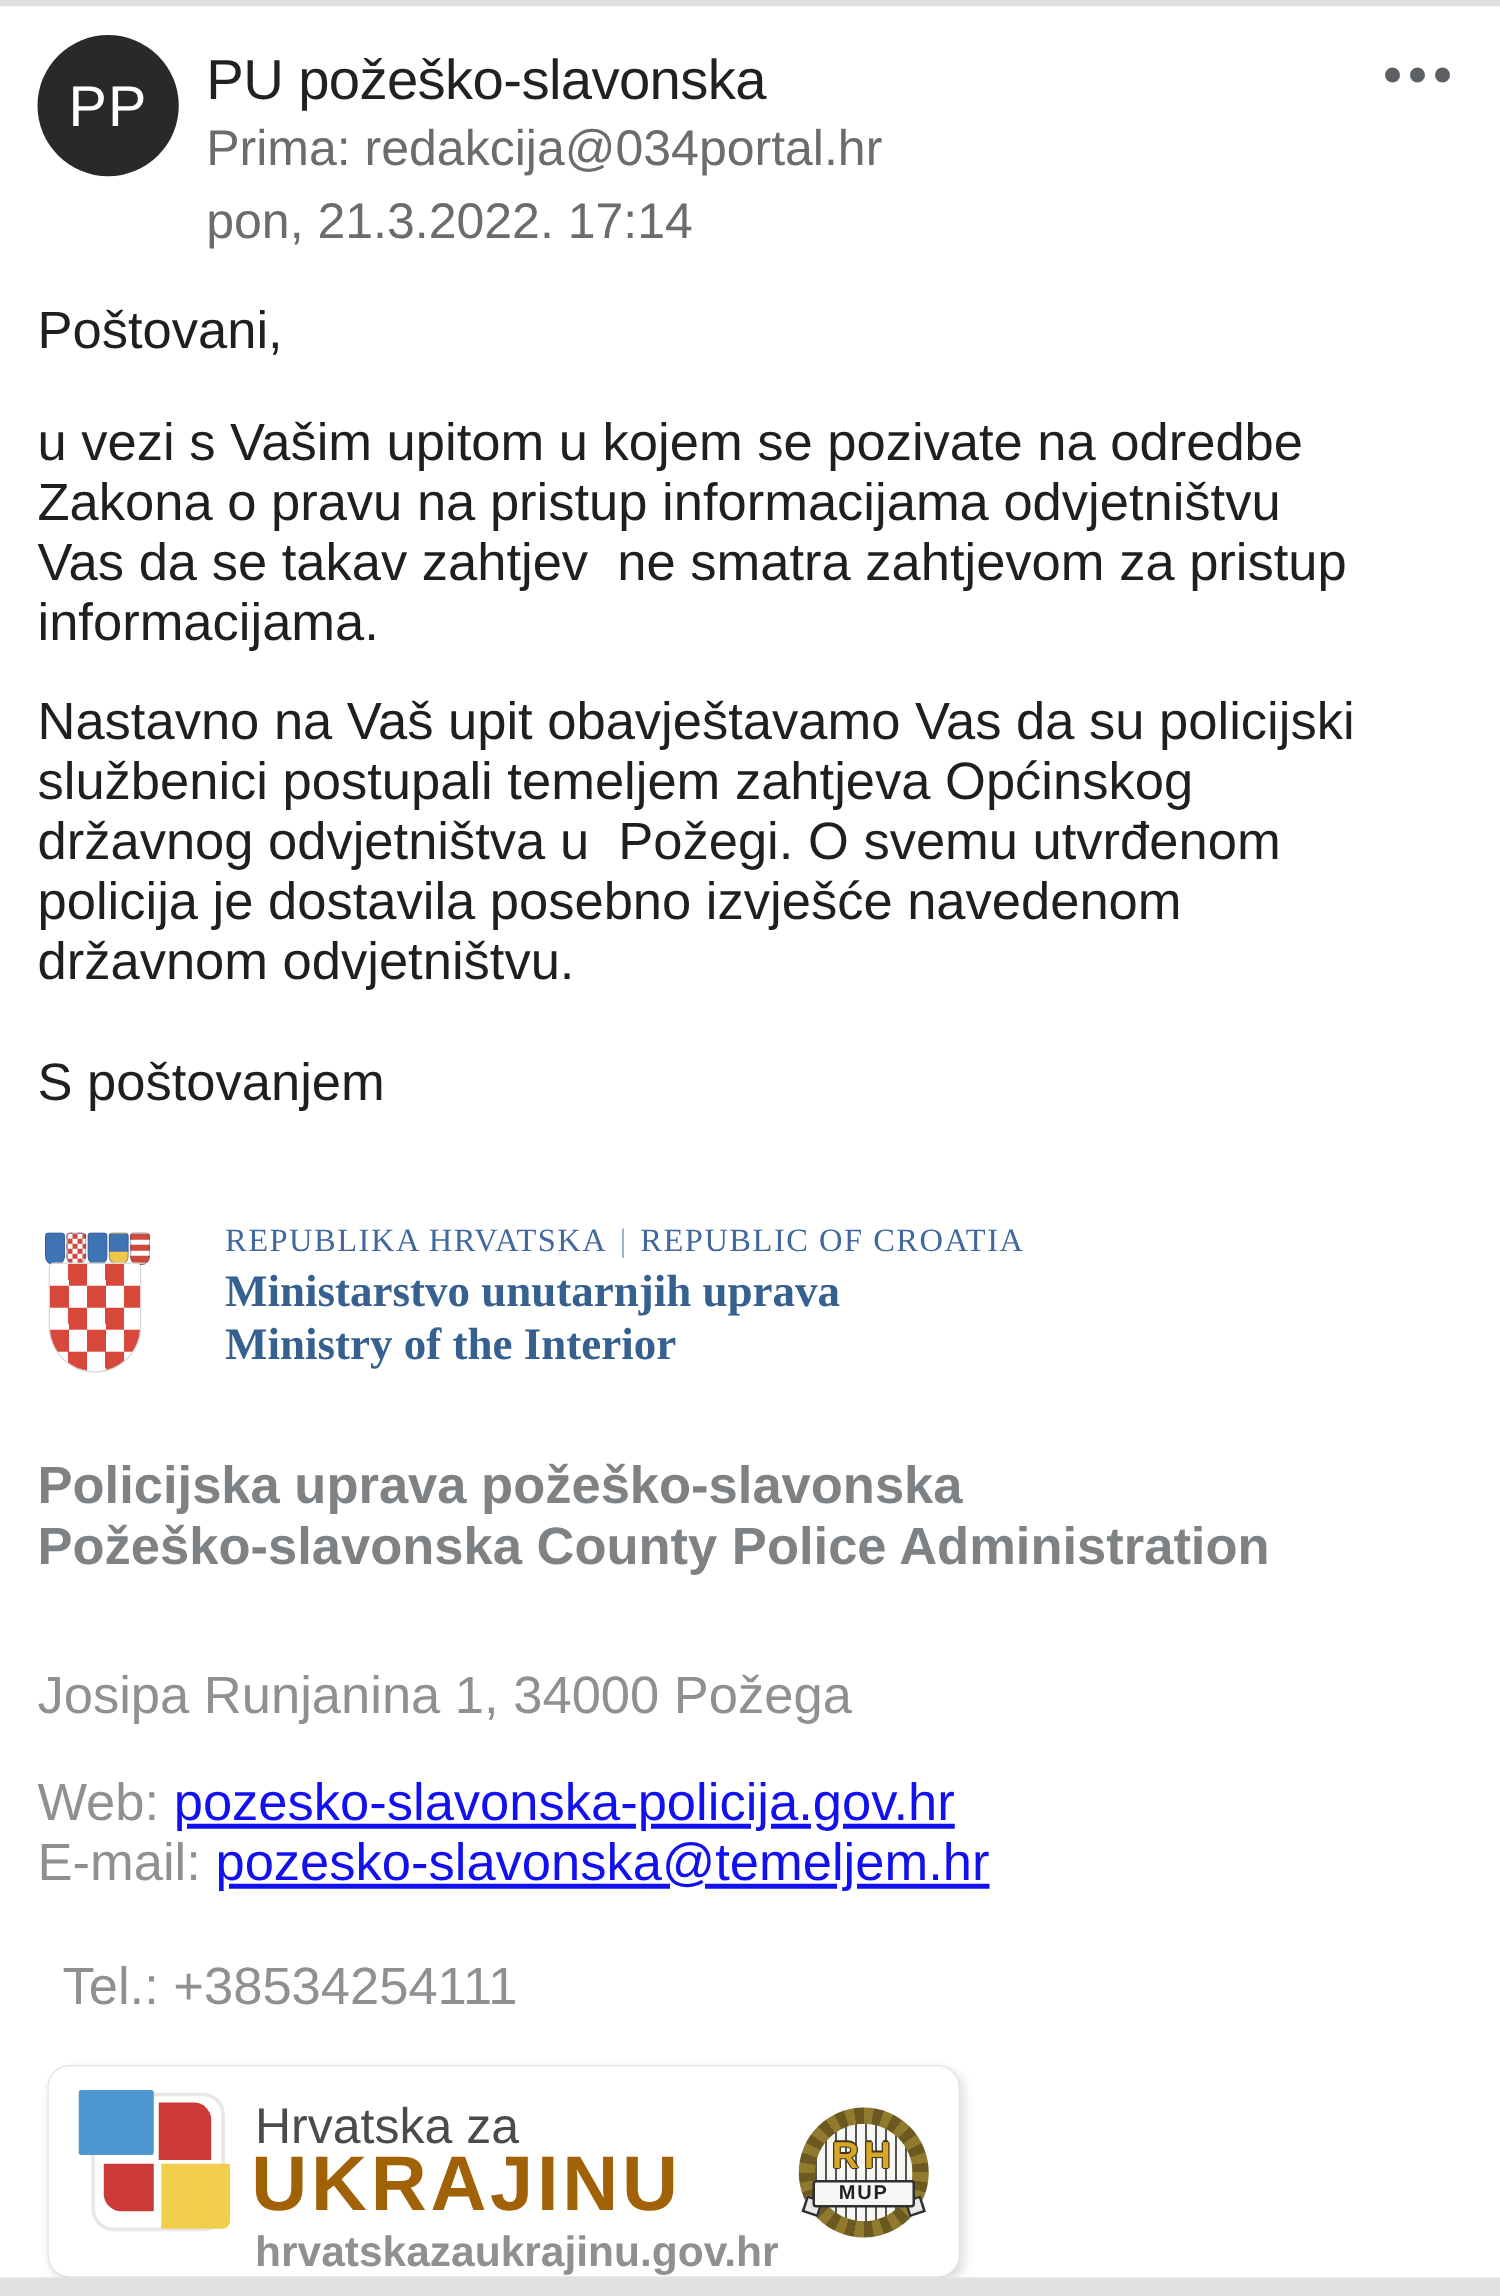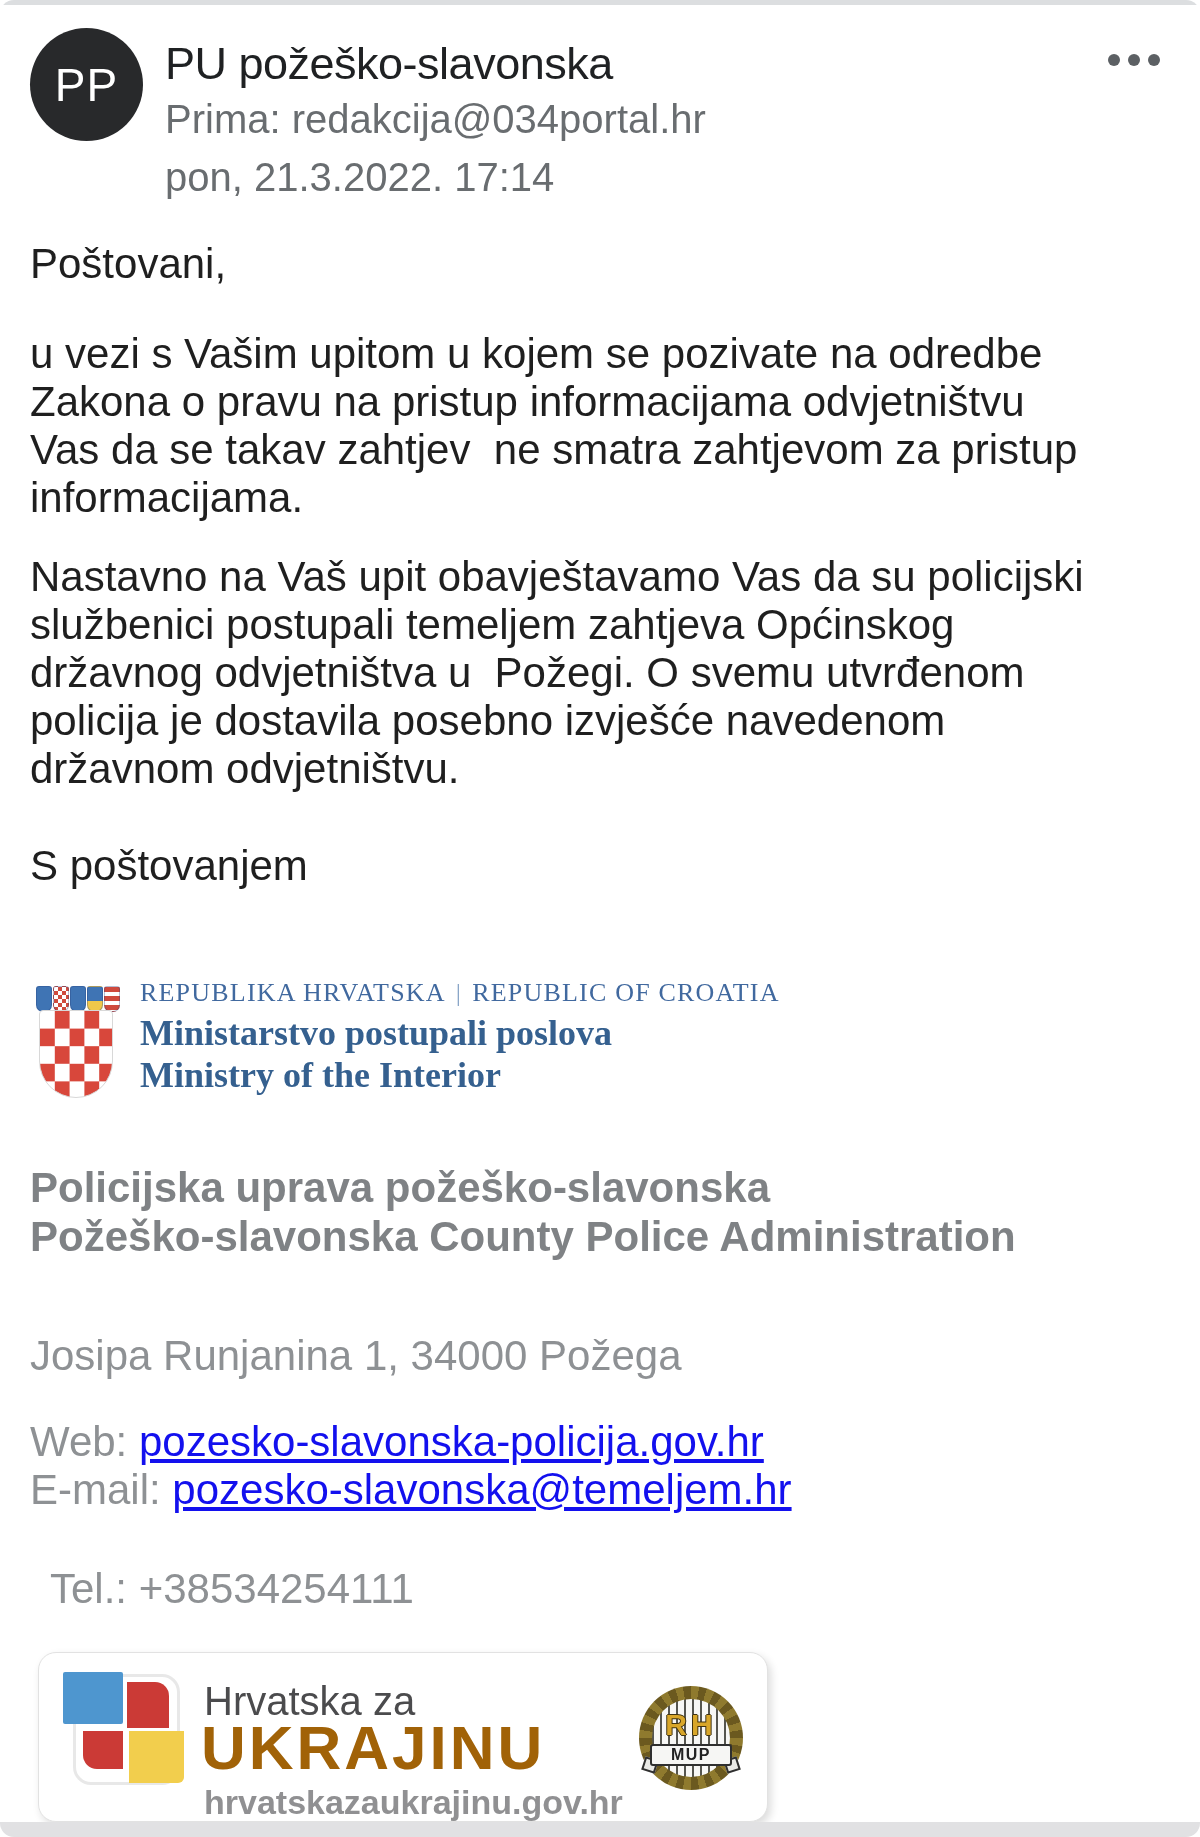--- a/index.html
+++ b/index.html
@@ -1,19 +1,18 @@
 <!DOCTYPE html>
 <html><head>
 <meta charset="utf-8">
 <style>
   html,body{margin:0;padding:0;background:#ffffff;}
   #screen{
     position:relative;width:1200px;height:1837px;background:#ffffff;overflow:hidden;
     font-family:"Liberation Sans","DejaVu Sans",sans-serif;
-    border-radius:14px;
   }
   .abs{position:absolute;}
   
   .top-hairline{left:0;top:0;width:1200px;height:5px;background:#dcdee0;}
   
   .avatar{left:30px;top:28px;width:113px;height:113px;border-radius:50%;background:#28292b;
           display:flex;align-items:center;justify-content:center;}
   .avatar span{color:#ffffff;font-size:46px;letter-spacing:1px;}
   .sender{left:165px;top:34px;font-size:45px;line-height:60px;color:#1f2123;letter-spacing:-0.5px;}
   .meta{left:165px;font-size:40px;line-height:46px;color:#696d70;}
@@ -35,21 +34,21 @@
   .crown .c2{background-image:repeating-conic-gradient(#cf4a3d 0 90deg,#ffffff 0 180deg);background-size:8px 8px;background-color:#fff;}
   .crown .c3{background:#3f74b4;}
   .crown .c4{background:linear-gradient(180deg,#3f74b4 60%,#f0c74a 60%);}
   .crown .c5{background:repeating-linear-gradient(180deg,#cf4a3d 0 5px,#ffffff 5px 9px);}
   .shield{position:absolute;left:3px;top:24px;width:74px;height:88px;
     background-color:#ffffff;
     background-image:repeating-conic-gradient(#d8473b 0 90deg,#ffffff 0 180deg);
     background-size:29.6px 35.2px;
     border:1px solid #d8d8d8;box-sizing:border-box;
     border-radius:4px 4px 37px 37px;}
-  .ministry{font-family:"Liberation Serif","DejaVu Serif",serif;color:#35608f;}
+  .ministry{font-family:"Liberation Serif","DejaVu Serif",serif;color:#35608f;margin-left:40px;}
   .min-line1{left:140px;top:978px;font-size:26px;letter-spacing:1.2px;color:#41699f;}
   .min-line1 .sep{color:#8aa6c8;margin:0 10px;}
   .min-line2{left:140px;top:1012px;font-size:36px;font-weight:bold;}
   .min-line3{left:140px;top:1054px;font-size:36px;font-weight:bold;}
   
   .unit{left:30px;font-size:42px;line-height:48px;font-weight:bold;color:#7f8285;}
   .unit.hr{top:1164px;}
   .unit.en{top:1213px;}
   .address{left:30px;top:1332px;font-size:42px;color:#8e9194;}
   .contact{left:30px;font-size:42px;line-height:48px;color:#8e9194;}
@@ -123,21 +122,21 @@
         <i class="c2"></i>
         <i class="c3"></i>
         <i class="c4"></i>
         <i class="c5"></i>
     </div>
     <div class="shield"></div>
   </div>
   <div class="abs ministry min-line1">
     <span>REPUBLIKA HRVATSKA</span><span class="sep">|</span><span>REPUBLIC OF CROATIA</span>
   </div>
-  <div class="abs ministry min-line2">Ministarstvo postupali poslova</div>
+  <div class="abs ministry min-line2">Ministarstvo unutarnjih uprava</div>
   <div class="abs ministry min-line3">Ministry of the Interior</div>
 
   <div class="abs unit hr">Policijska uprava požeško-slavonska</div>
   <div class="abs unit en">Požeško-slavonska County Police Administration</div>
 
   <div class="abs address">Josipa Runjanina 1, 34000 Požega</div>
 
   <div class="abs contact web">
     <span>Web:</span>
     <a>pozesko-slavonska-policija.gov.hr</a>

